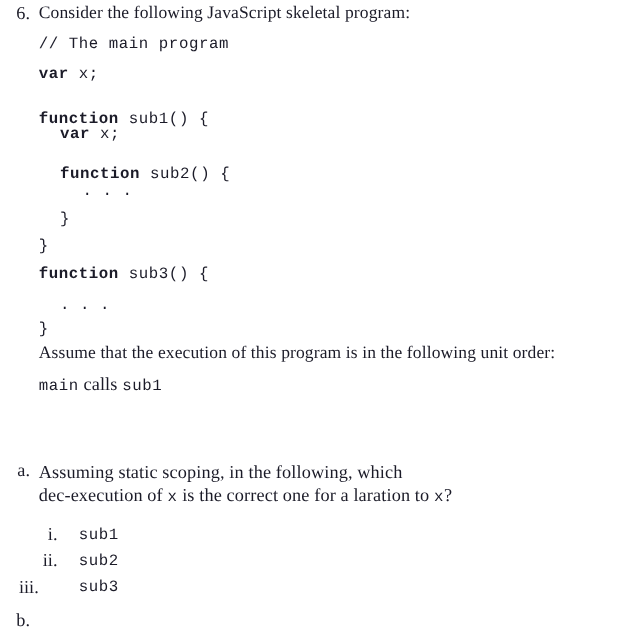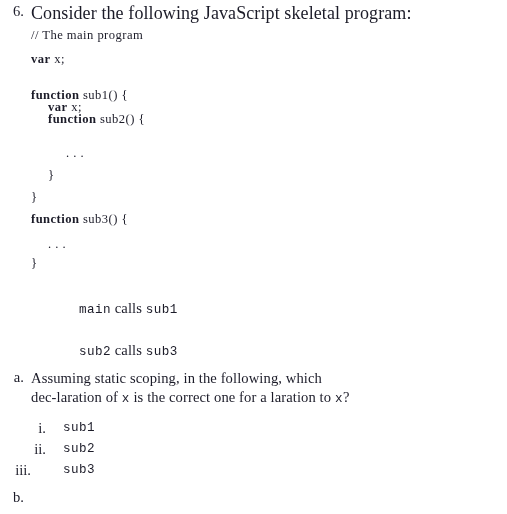--- a/index.html
+++ b/index.html
@@ -22,50 +22,50 @@
     background: #ffffff;
   }
 
   
   .row {
     position: absolute;
     white-space: nowrap;
   }
   .serif {
     font-family: "Liberation Serif", serif;
-    font-size: 18px;
+    font-size: 14px;
     letter-spacing: 0.1px;
   }
   .marker {
     position: absolute;
     font-family: "Liberation Serif", serif;
     font-size: 14.6px;
     text-align: right;
   }
 
   
   #q6-marker      { left: 2px;  top: 3px;  width: 22px; }
   #q6-stem        { left: 31px; top: 3px;  }
 
   
-  .code           { position: absolute; font-family: Liberation Serif, serif;
+  .code           { position: absolute; font-family: Liberation Mono, monospace;
                     font-size: 12.6px; letter-spacing: 0.45px; white-space: pre; }
   .ind0 { left: 31px; }
   .ind1 { left: 48px; }
   .ind2 { left: 66px; }
 
   .kw { font-weight: 700; }
 
   
   #assume-line    { left: 31px; top: 275px; }
 
   
   .unit           { position: absolute; left: 31px; white-space: nowrap;
                     font-family: "Liberation Mono", monospace; font-size: 12.6px;
-                    letter-spacing: 0.45px; margin-left: 48px; }
+                    letter-spacing: 0.45px; }
   .unit .calls    { font-family: "Liberation Serif", serif; font-size: 14.6px;
                     letter-spacing: 0.1px; }
 
   
   #a-marker       { left: 6px;  top: 369px; width: 18px; }
   #a-text         { position: absolute; left: 31px; top: 369px; width: 340px;
                     font-family: "Liberation Serif", serif; font-size: 14.6px;
                     line-height: 19px; letter-spacing: 0.1px; }
   #a-text .mv     { font-family: "Liberation Mono", monospace; font-size: 12.6px;
                     letter-spacing: 0.4px; }
@@ -92,43 +92,43 @@
   <div>
 
     <div class="code ind0" style="top:28px"><span>// The main program</span></div>
 
     <div class="code ind0" style="top:52px"><span class="kw">var</span><span> x;</span></div>
 
     <div class="code ind0" style="top:88px"><span class="kw">function</span><span> sub1() {</span></div>
 
     <div class="code ind1" style="top:100px"><span class="kw">var</span><span> x;</span></div>
 
-    <div class="code ind1" style="top:112px"><span class="kw">function</span><span> sub2() {</span></div>
+    <div class="code ind1" style="top:132px"><span class="kw">function</span><span> sub2() {</span></div>
 
     <div class="code ind2" style="top:146px">. . .</div>
 
     <div class="code ind1" style="top:168px">}</div>
 
     <div class="code ind0" style="top:190px">}</div>
 
     <div class="code ind0" style="top:212px"><span class="kw">function</span><span> sub3() {</span></div>
 
     <div class="code ind1" style="top:237px">. . .</div>
 
     <div class="code ind0" style="top:256px">}</div>
   </div>
 
+  <div class="row serif" id="assume-line">Assume that the execution of this program is in the following unit order:</div>
 
   <div class="unit" style="top:300px"><span>main</span><span class="calls"> calls </span><span>sub1</span></div>
 
 
-  <div class="unit" style="top:342px"><span>sub2</span><span class="calls"> calls </span><span>sub3</span></div>
 
   <div class="marker" id="a-marker">a.</div>
-  <div id="a-text"><span>Assuming static scoping, in the following, which dec‑laration of </span><span class="mv">x</span><span> is the correct one for a laration to </span><span class="mv">x</span><span>?</span></div>
+  <div id="a-text"><span>Assuming static scoping, in the following, which dec‑execution of </span><span class="mv">x</span><span> is the correct one for a laration to </span><span class="mv">x</span><span>?</span></div>
 
   <div class="roman-marker" style="left:22px; top:420px">i.</div>
   <div class="roman-text" style="top:421px">sub1</div>
 
   <div class="roman-marker" style="left:22px; top:441px">ii.</div>
   <div class="roman-text" style="top:442px">sub2</div>
 
   <div class="roman-marker" style="left:7px; top:462px">iii.</div>
   <div class="roman-text" style="top:463px">sub3</div>
 

